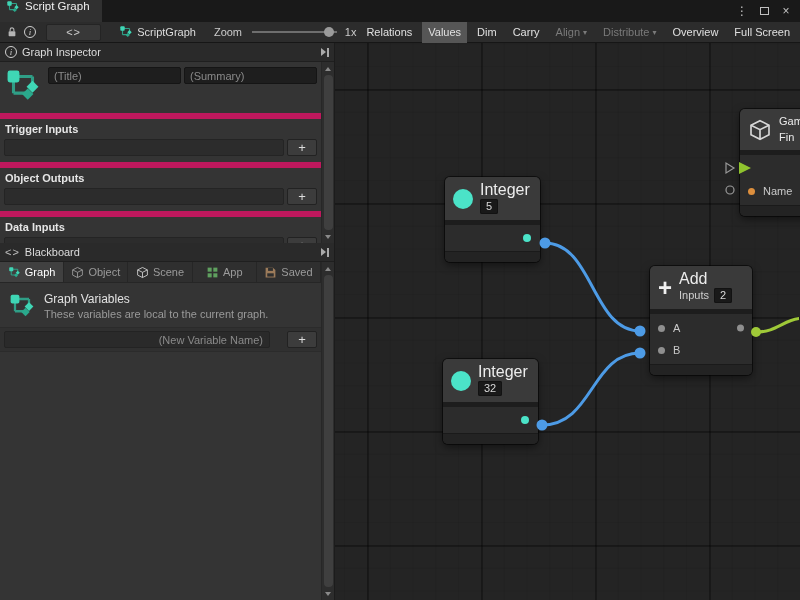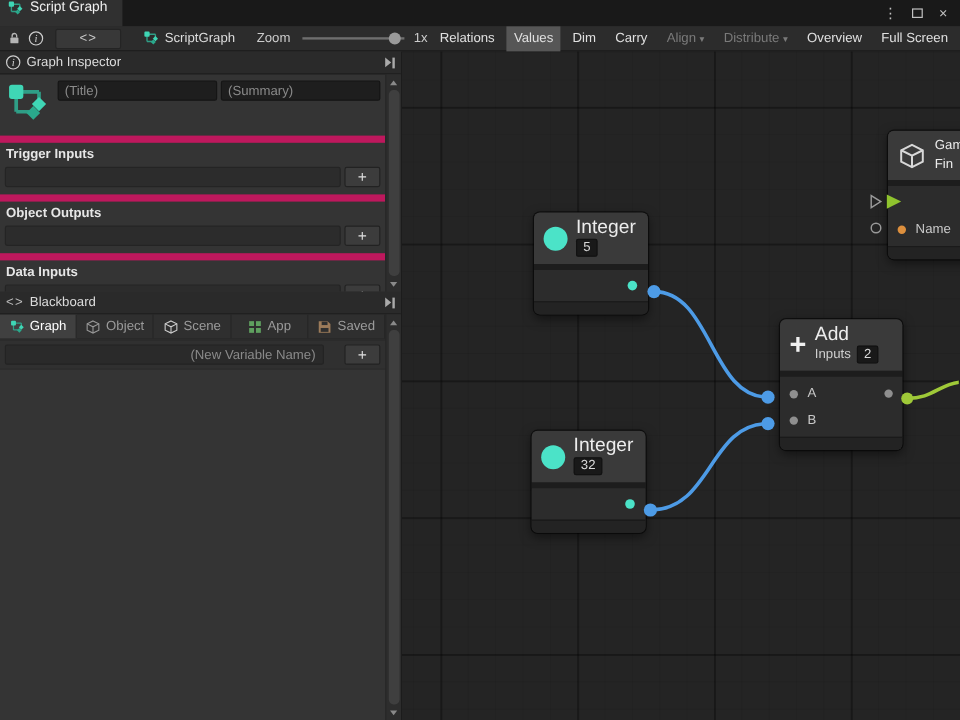--- a/index.html
+++ b/index.html
@@ -291,20 +291,29 @@
             <span>App</span>
           </div>
           <div class="bb-tab">
             <svg class="icon13 c-brown">
                 <use href="#icon-save"></use>
               </svg>
             <span>Saved</span>
           </div>
         </div>
 
+        <div class="gv-row">
+          <svg class="gv-icon">
+              <use href="#icon-graph"></use>
+            </svg>
+          <div>
+            <div class="gv-title">Graph Variables</div>
+            <div class="gv-desc">These variables are local to the current graph.</div>
+          </div>
+        </div>
 
         <div class="newvar-row">
           <input class="newvar-field" placeholder="(New Variable Name)" style="">
           <button class="plus-btn">+</button>
         </div>
       </div>
       <div class="vscroll">
         <span class="sarrow up"></span>
         <span class="sthumb"></span>
         <span class="sarrow down"></span>

